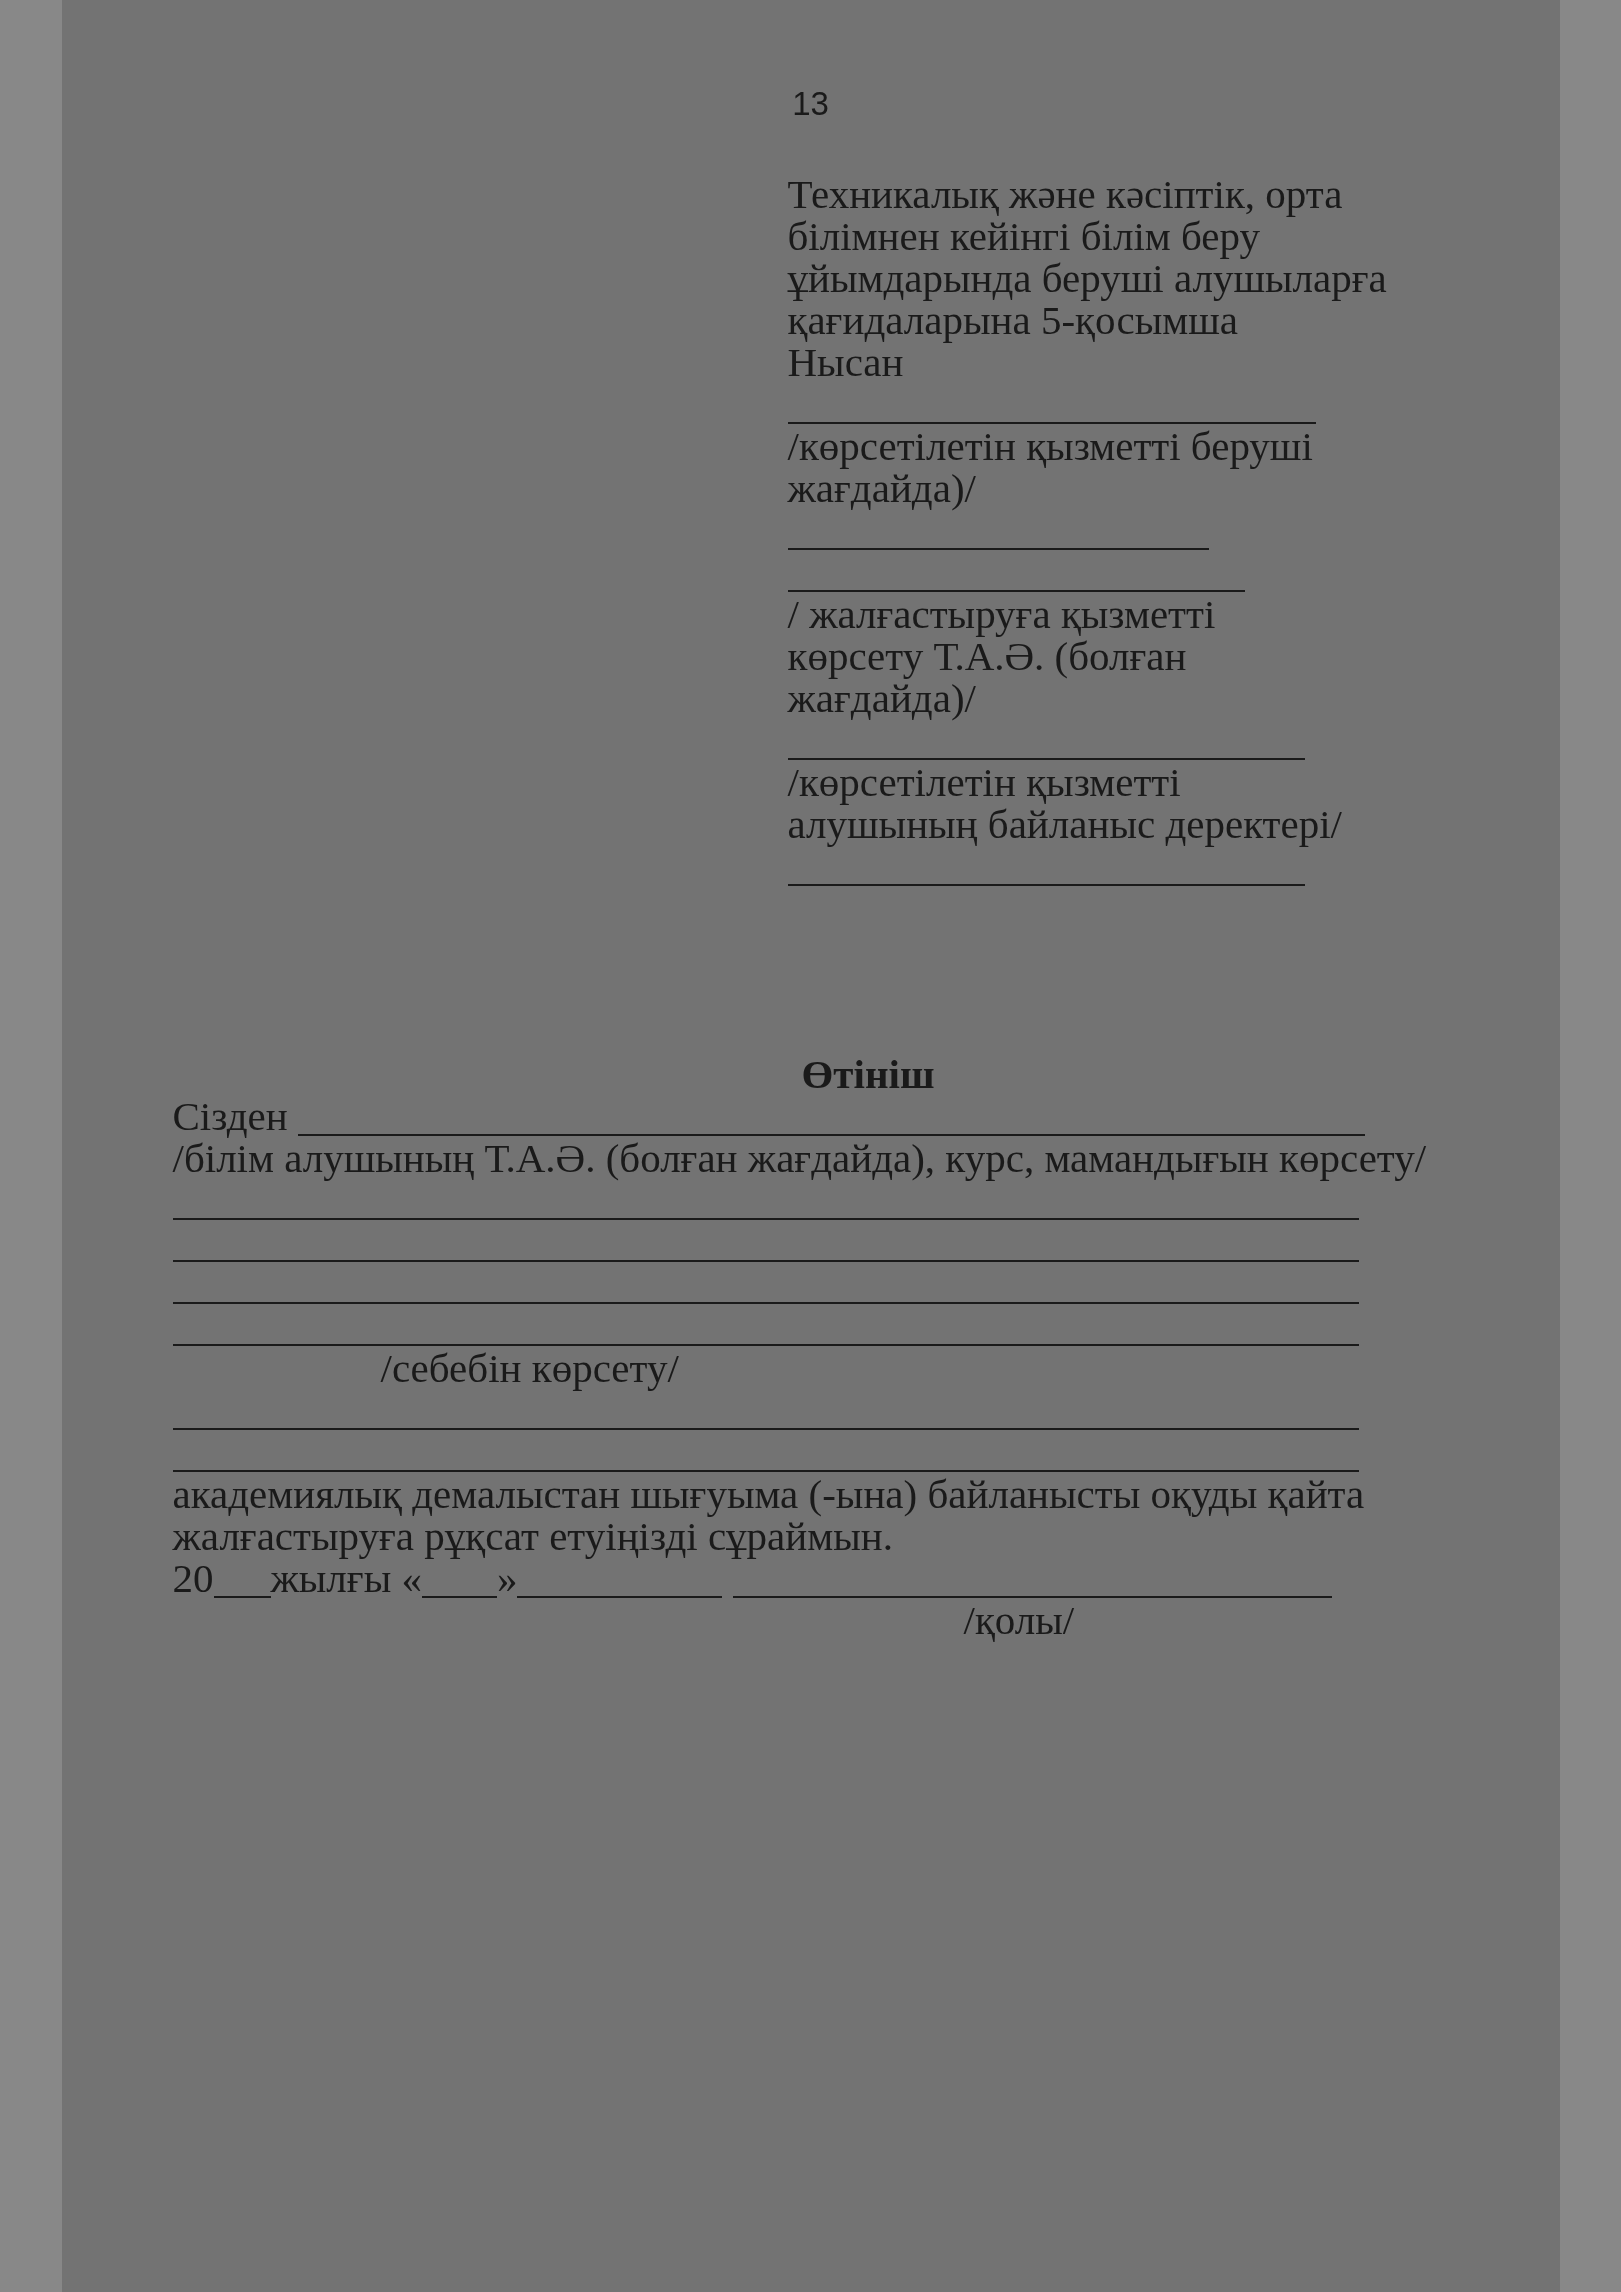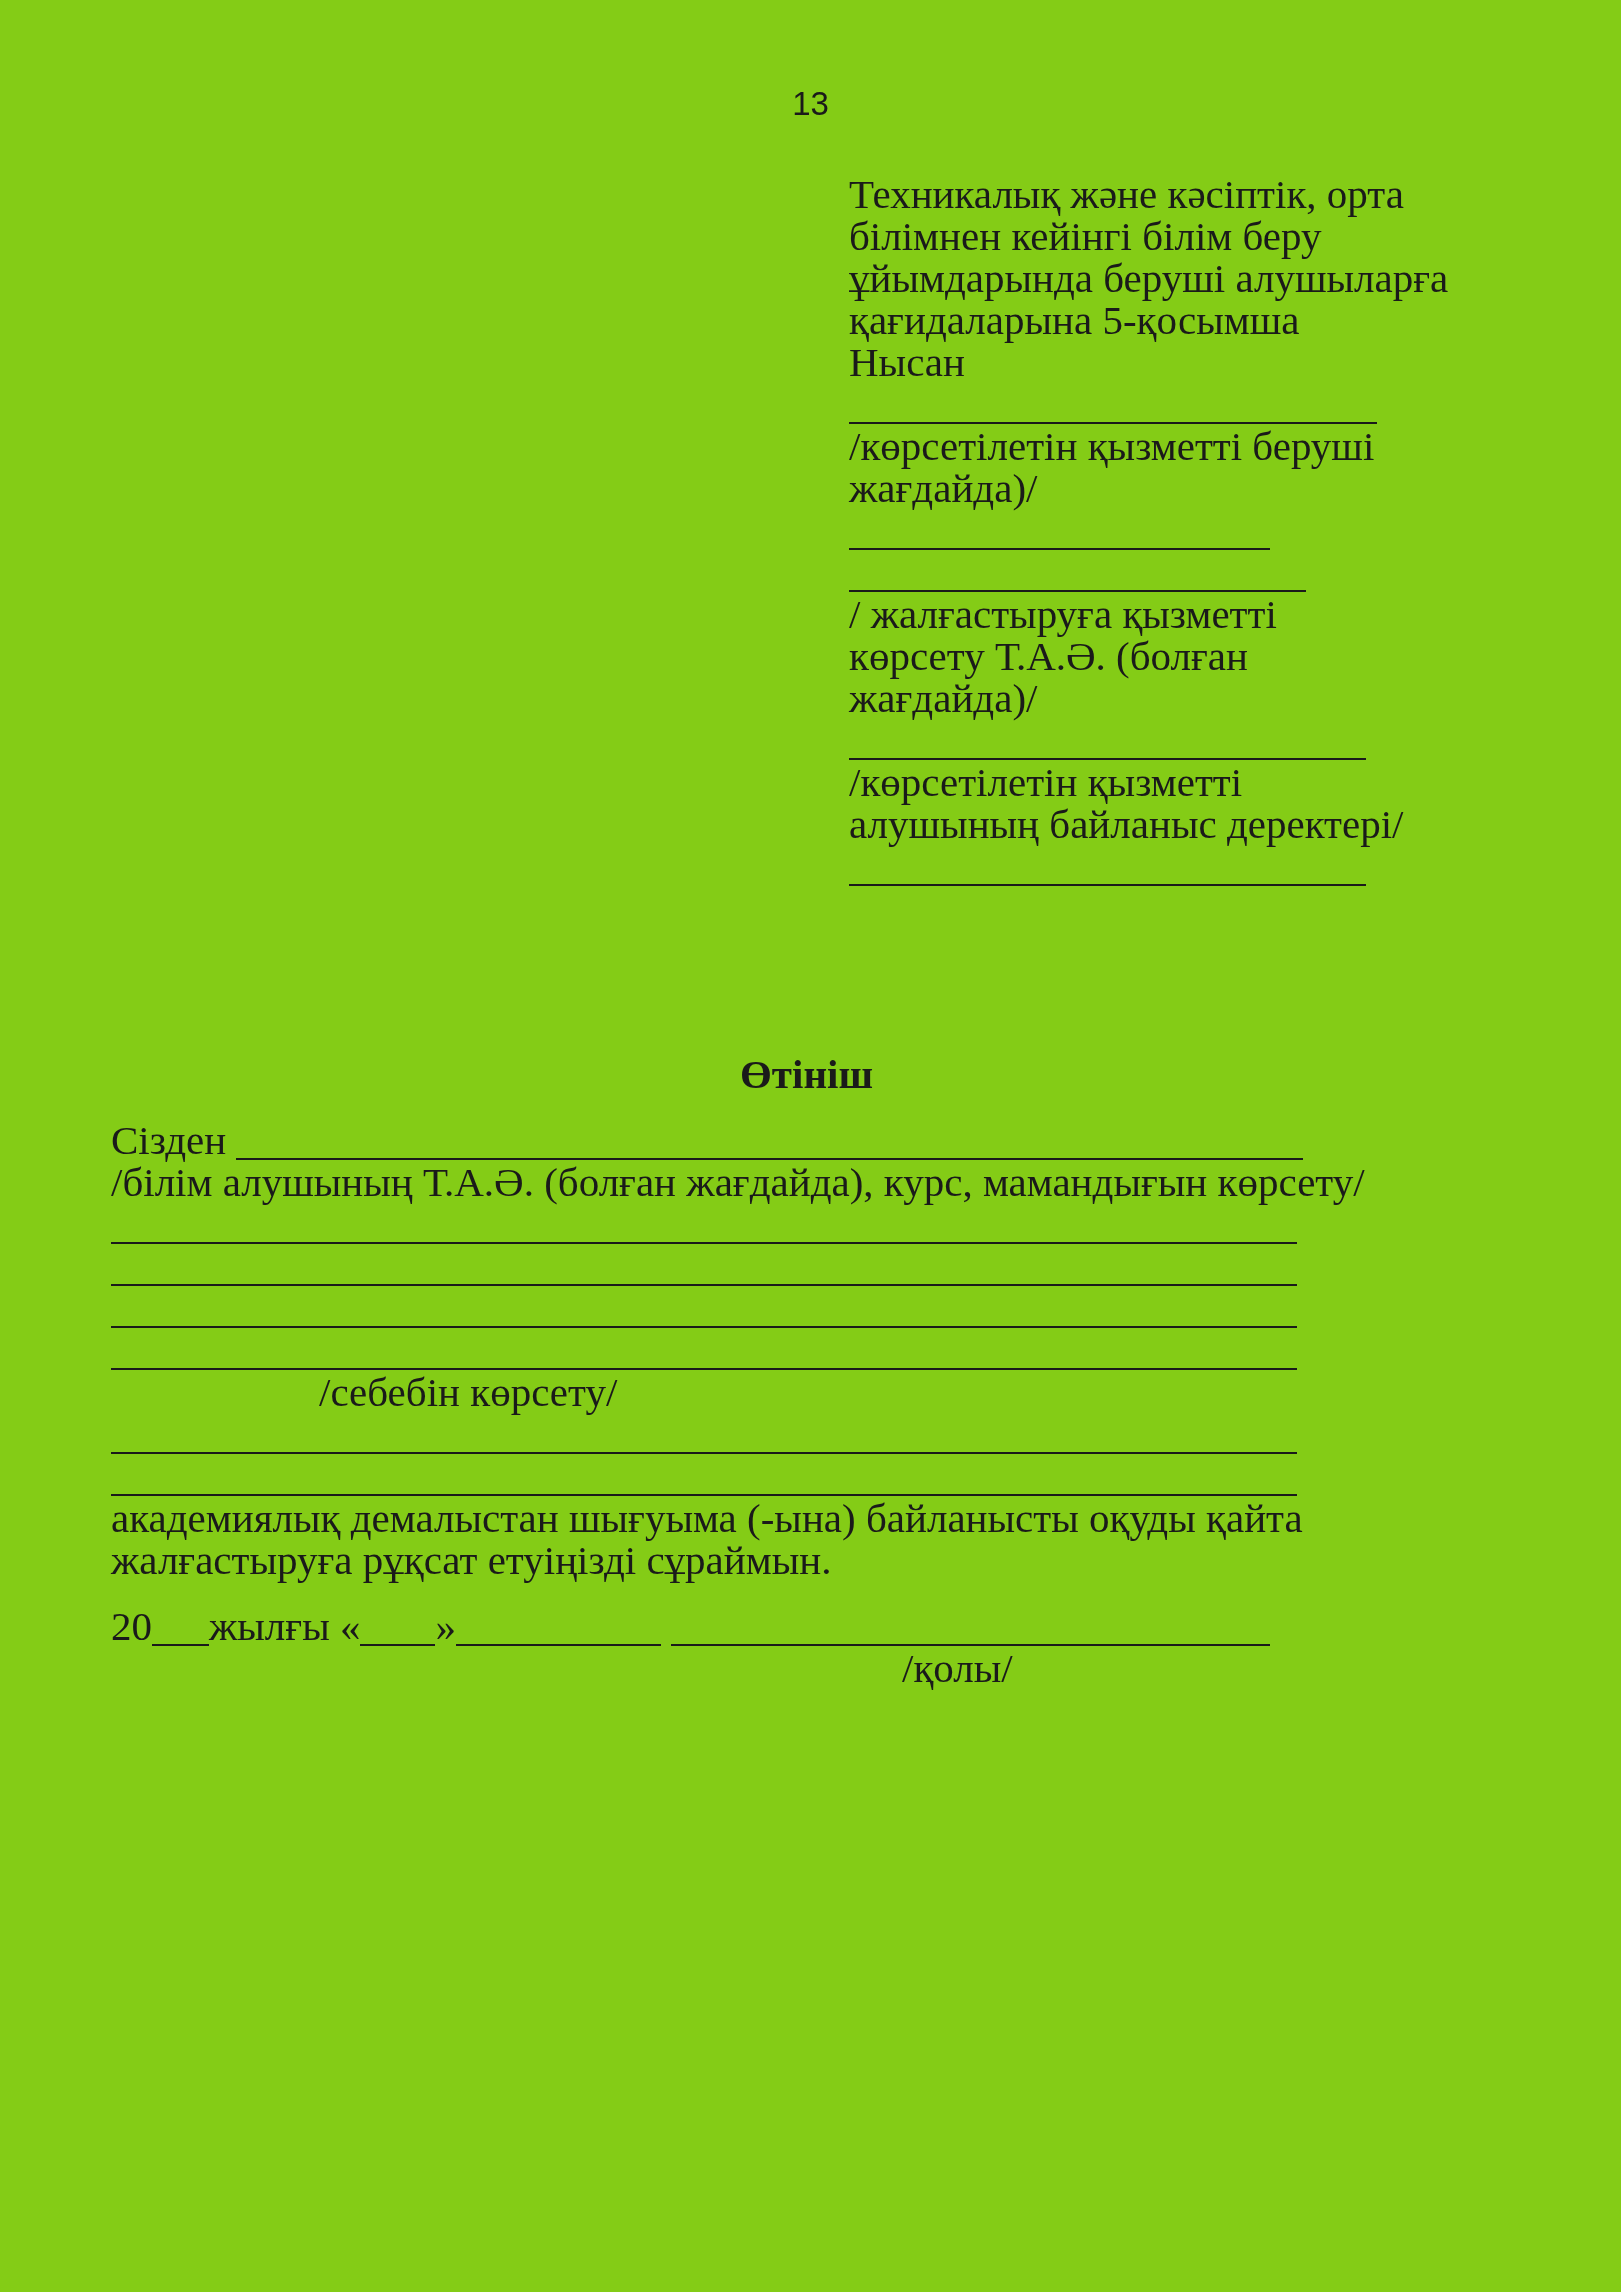--- a/index.html
+++ b/index.html
@@ -1,19 +1,19 @@
 <!DOCTYPE html>
 <html><head>
 <meta charset="utf-8">
 <style>
   html,body{margin:0;padding:0;background:#888;}
   .page{
     position:relative;
-    width:1621px;height:2293px;
-    background:#84cc16;
+    width:1498px;height:2293px;
+    background:#737373;
     font-family:"Liberation Serif", serif;
     color:#1a1a1a;
     font-size:41px;
     line-height:42px;
     overflow:hidden;
     margin:0 auto;
   }
   .page-number{
     position:absolute;
     top:87px;left:0;right:0;
@@ -44,21 +44,21 @@
     margin-top:35px;
   }
   .fill{
     display:inline-block;
     height:29px;
     border-bottom:2.9px solid #1a1a1a;
     vertical-align:-5.9px;
   }
   .indent-reason{padding-left:208px;}
   .indent-sign{padding-left:791px;}
-  .nowrap{white-space:nowrap;margin-top:24px;}
+  .nowrap{white-space:nowrap;}
 </style>
 </head>
 <body>
 
 <div class="page">
 
   <div class="page-number">13</div>
 
   <div class="right-col">
     <div class="row">Техникалық және кәсіптік, орта</div>

